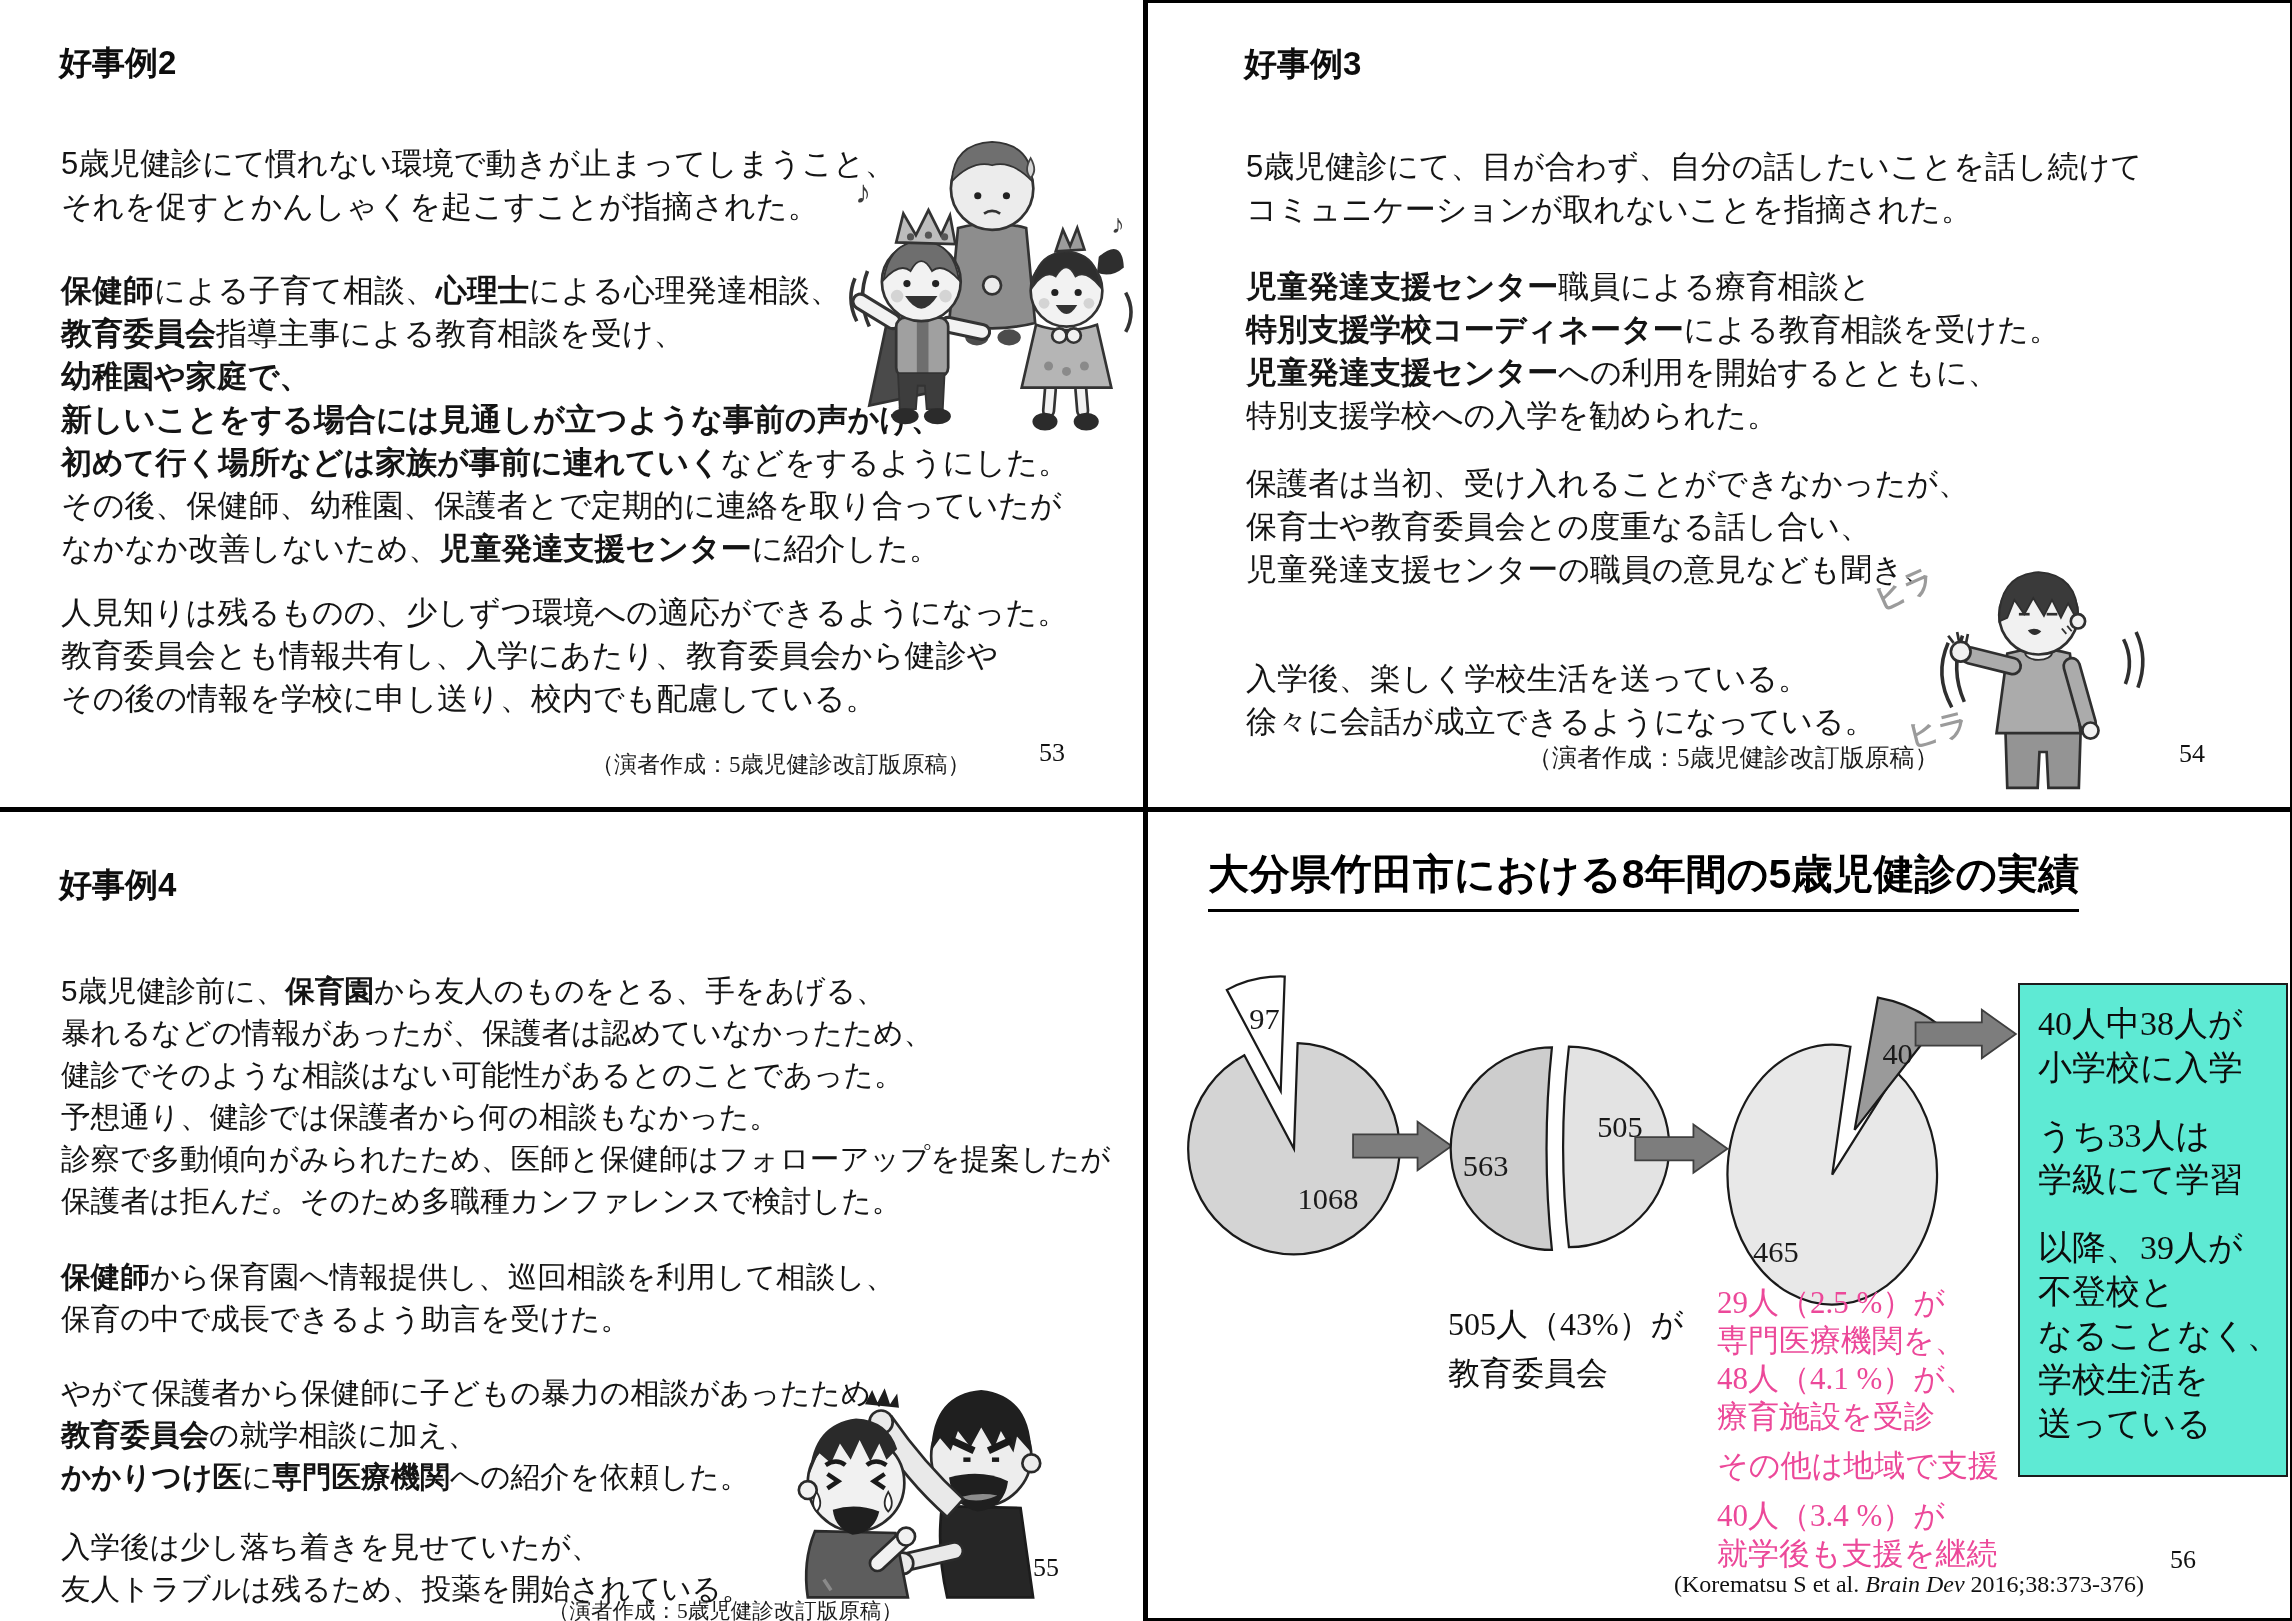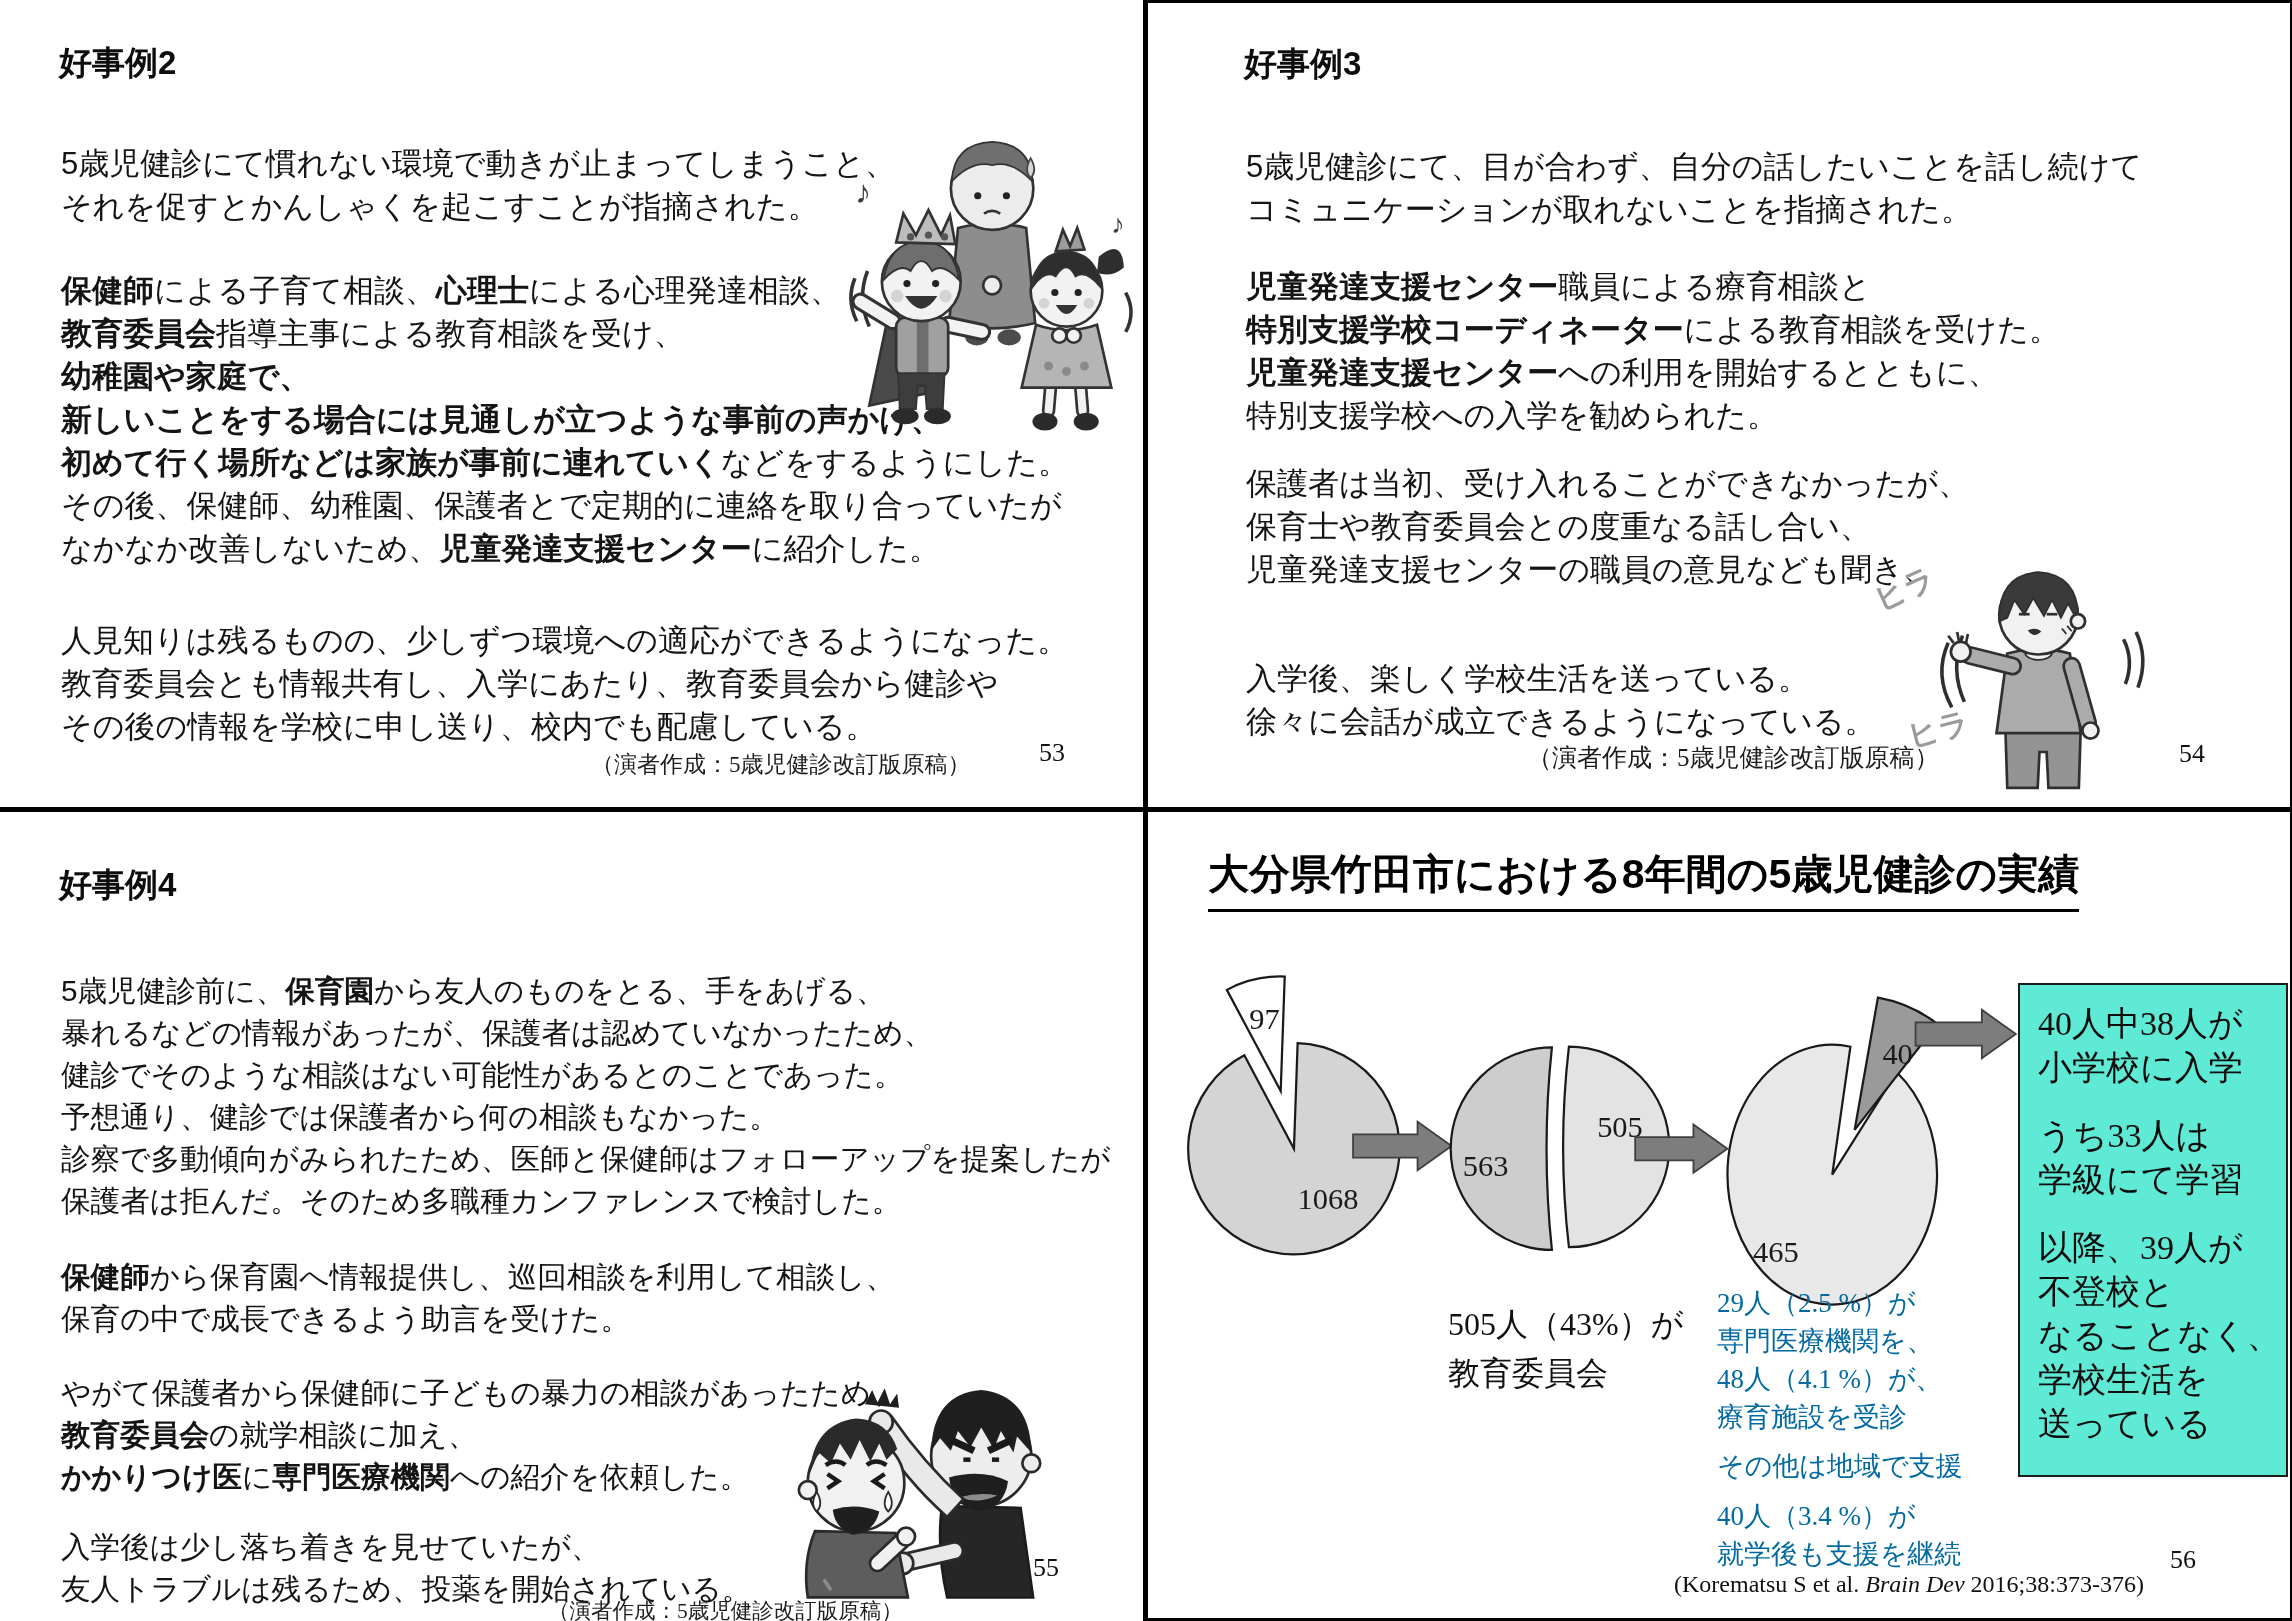--- a/index.html
+++ b/index.html
@@ -18,21 +18,21 @@
   .fs35 .tl{font-size:31px;line-height:43px;}
   .fs33 .tl{font-size:29.6px;line-height:42px;}
   .bb{font-weight:700;}
   .serif{font-family:"Liberation Serif","DejaVu Serif",serif;}
   .footer-note{font-size:23px;color:#1c1c1c;white-space:nowrap;}
   .pagenum{font-size:26px;color:#111;}
   
   .s56-title{font-size:41px;font-weight:700;color:#000;border-bottom:3.6px solid #000;
              padding-bottom:7.2px;white-space:nowrap;}
   .cap .ln{font-size:32px;line-height:49px;white-space:nowrap;color:#111;}
-  .cap3 .ln{font-size:27px;line-height:38px;white-space:nowrap;color:#0369a1;}
+  .cap3 .ln{font-size:31px;line-height:38px;white-space:nowrap;color:#ec4899;}
   .resultbox{background:#5eead4;border:2.7px solid #1c1c1c;box-sizing:border-box;
              padding:17px 0 0 18px;}
   .resultbox .ln{font-size:34px;line-height:44px;white-space:nowrap;color:#0c0c0c;}
   .resultbox .ln.blank{height:24px;line-height:24px;}
   .chart text{font-family:"Liberation Serif","DejaVu Serif",serif;font-size:34px;fill:#1a1a1a;}
   .citation{font-size:24px;color:#111;white-space:nowrap;}
   .citation i{font-style:italic;margin-top:22px;}
   
   svg{display:block;}
 </style>
@@ -49,21 +49,21 @@
       </div>
     <div class="abs para fs35" style="left:61px;top:269px;">
         <div class="tl"><span class="bb">保健師</span><span>による子育て相談、</span><span class="bb">心理士</span><span>による心理発達相談、</span></div>
         <div class="tl"><span class="bb">教育委員会</span><span>指導主事による教育相談を受け、</span></div>
         <div class="tl"><span class="bb">幼稚園や家庭で、</span></div>
         <div class="tl"><span class="bb">新しいことをする場合には見通しが立つような事前の声かけ、</span></div>
         <div class="tl"><span class="bb">初めて行く場所などは家族が事前に連れていく</span><span>などをするようにした。</span></div>
         <div class="tl"><span>その後、保健師、幼稚園、保護者とで定期的に連絡を取り合っていたが</span></div>
         <div class="tl"><span>なかなか改善しないため、</span><span class="bb">児童発達支援センター</span><span>に紹介した。</span></div>
       </div>
-    <div class="abs para fs35" style="left:61px;top:591px;margin-top:28px;">
+    <div class="abs para fs35" style="left:61px;top:591px;">
         <div class="tl"><span>人見知りは残るものの、少しずつ環境への適応ができるようになった。</span></div>
         <div class="tl"><span>教育委員会とも情報共有し、入学にあたり、教育委員会から健診や</span></div>
         <div class="tl"><span>その後の情報を学校に申し送り、校内でも配慮している。</span></div>
       </div>
     <div class="abs footer-note serif" style="left:591px;top:749px;">（演者作成：5歳児健診改訂版原稿）</div>
     <div class="abs pagenum serif" style="left:1039px;top:738px;font-family:Liberation Serif, serif;">53</div>
 
     <svg class="abs" style="left:846px;top:106px;" width="294" height="339" viewBox="0 0 328 378">
 
       <g>

